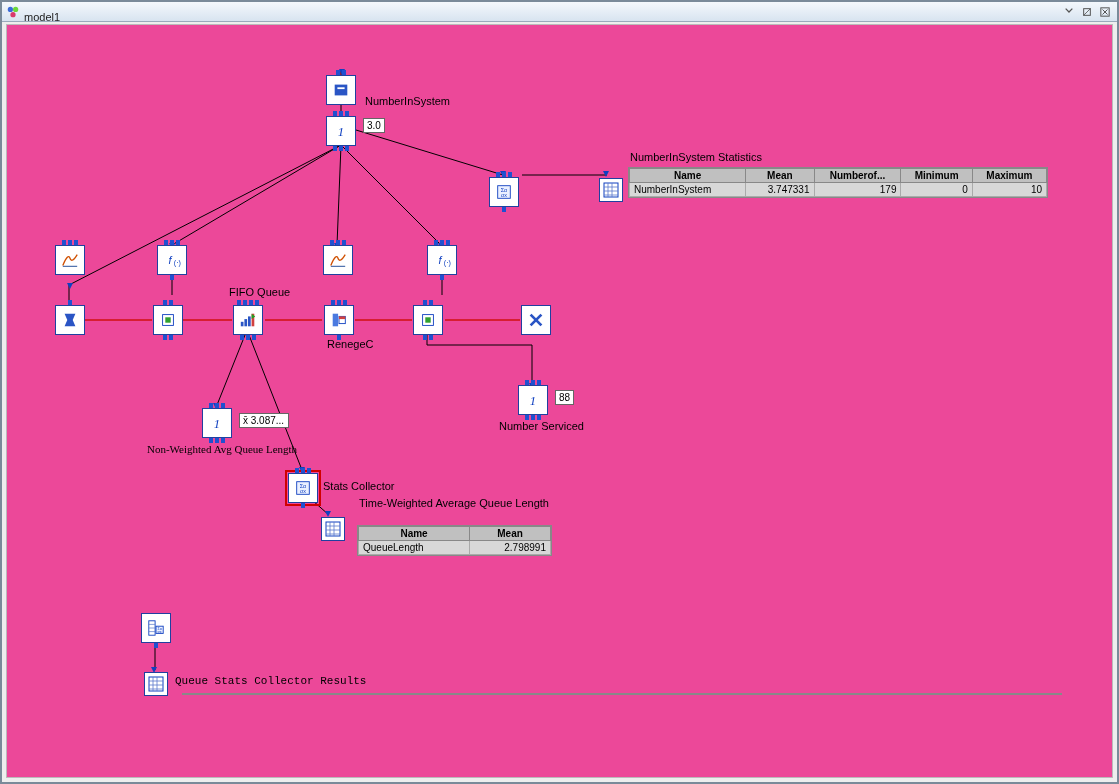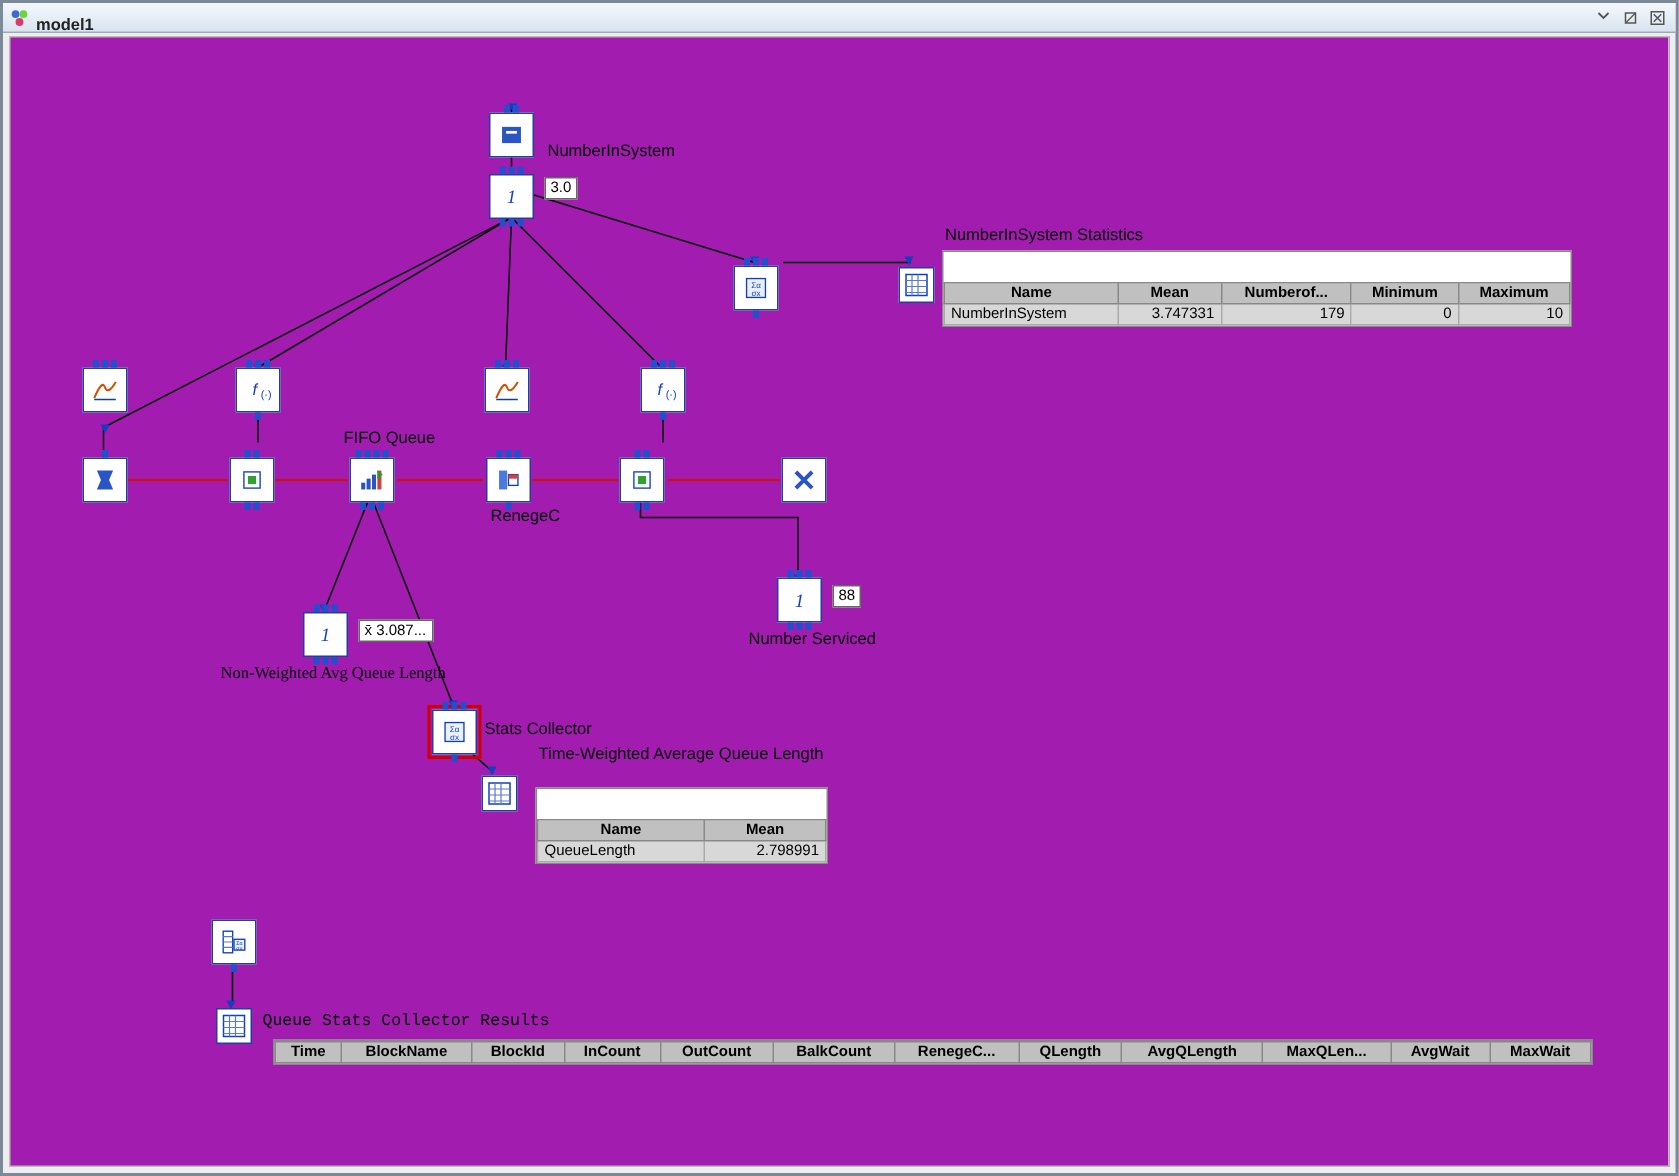--- a/index.html
+++ b/index.html
@@ -1,38 +1,38 @@
 <!DOCTYPE html>
 <html><head>
 <meta charset="utf-8">
 <style>
 * { box-sizing: border-box; }
 body { margin:0; padding:0; font-family: Tahoma, Arial, sans-serif; font-size:11px; background:#e0e0e0; overflow:hidden; }
 .window { width:1119px; height:784px; background:#eeeeee; border:2px solid #7a8a99; position:relative; }
 .titlebar { height:20px; background:linear-gradient(#f4f8fc,#d8e4f0); border-bottom:1px solid #9aaabb; display:flex; align-items:center; padding:0 4px; }
 .titlebar .tb-icon { width:14px; height:14px; margin-right:4px; display:inline-flex; align-items:center; justify-content:center; }
-.titlebar .tb-title { font-weight:bold; color:#222; flex:1;margin-top:10px; }
+.titlebar .tb-title { font-weight:normal; color:#222; flex:1;margin-top:10px; }
 .titlebar .tb-ctrl { width:16px; height:14px; margin-left:2px; display:inline-flex; align-items:center; justify-content:center; border:1px solid transparent; font-size:10px; color:#555; }
 
-.canvas { position:absolute; top:22px; left:4px; right:4px; bottom:4px; background:#a21caf; border:1px solid #bbb; overflow:hidden;padding-left:14px; }
+.canvas { position:absolute; top:22px; left:4px; right:4px; bottom:4px; background:#ec4899; border:1px solid #bbb; overflow:hidden;padding-left:14px; }
 
 
 .blk { position:absolute; }
 .iconbox { width:30px; height:30px; background:#fff; border:1px solid #2040a0; display:flex; align-items:center; justify-content:center; font-size:12px; color:#1040c0; position:relative; }
 .iconbox .ports-top { position:absolute; top:-6px; left:0; right:0; display:flex; justify-content:center; gap:2px; }
 .iconbox .ports-bot { position:absolute; bottom:-6px; left:0; right:0; display:flex; justify-content:center; gap:2px; }
 .iconbox .port { width:4px; height:5px; background:#2050d0; }
 .iconbox svg { width:18px; height:18px; }
 
 .mini-readout { position:absolute; background:#fff; border:1px solid #666; padding:1px 3px; font-size:10px; }
 .lbl { position:absolute; font-size:11px; color:#000; white-space:nowrap; }
 
 
 .stat-table { position:absolute; border:1px solid #888; background:#fff; font-size:10px; }
-.stat-table table { border-collapse:collapse; width:100%;margin-top:20px; }
+.stat-table table { border-collapse:collapse; width:100%; }
 .stat-table th { background:#c0c0c0; border:1px solid #888; padding:1px 4px; text-align:center; font-weight:bold; }
 .stat-table td { background:#d8d8d8; border:1px solid #aaa; padding:1px 4px; text-align:right; }
 .stat-table td.l { text-align:left; }
 
 .queue-table { position:absolute; border:1px solid #888; background:#c4c4c4; font-size:10px; width:880px; }
 .queue-table table { border-collapse:collapse; width:100%; }
 .queue-table th { background:#c0c0c0; border:1px solid #888; padding:1px 4px; text-align:center; font-weight:bold; }
 .queue-table td { background:#d4d4d4; border:1px solid #aaa; padding:1px 4px; text-align:right; }
 .queue-table td.l { text-align:left; }
 
@@ -455,32 +455,18 @@
       <svg viewBox="0 0 16 16">
           <rect x="1" y="1" width="14" height="14" fill="#fff" stroke="#1040c0"></rect>
           <path d="M1 5 H15 M1 9 H15 M1 13 H15 M5 1 V15 M9 1 V15" stroke="#5a7acc" stroke-width="0.8"></path>
         </svg>
     </div>
     <div class="lbl" style="left:168px;top:650px;font-family:Liberation Mono, monospace;">Queue Stats Collector Results</div>
 
     <div class="queue-table" style="left:175px;top:668px;">
       <table>
         <tbody>
-            <tr>
-          <th>Time</th>
-          <th>BlockName</th>
-          <th>BlockId</th>
-          <th>InCount</th>
-          <th>OutCount</th>
-          <th>BalkCount</th>
-          <th>RenegeC...</th>
-          <th>QLength</th>
-          <th>AvgQLength</th>
-          <th>MaxQLen...</th>
-          <th>AvgWait</th>
-          <th>MaxWait</th>
-        </tr>
       </tbody>
         </table>
     </div>
 
   </div>
 </div>
 
 </body></html>

